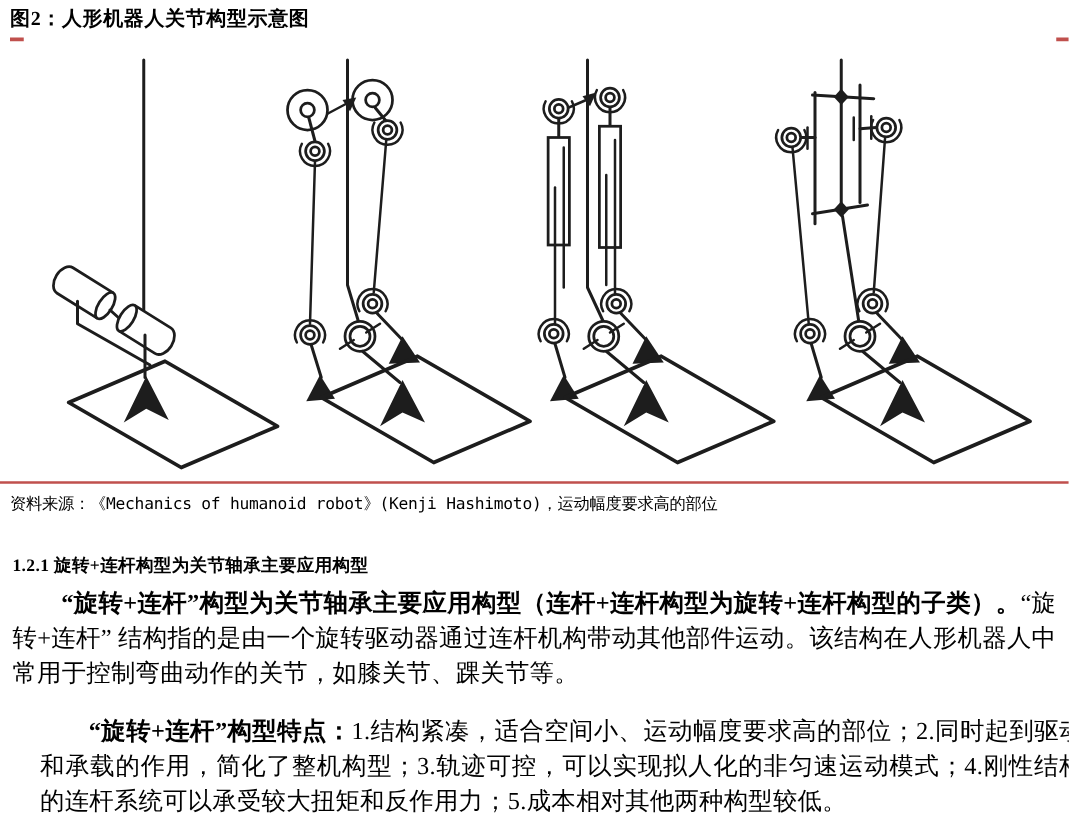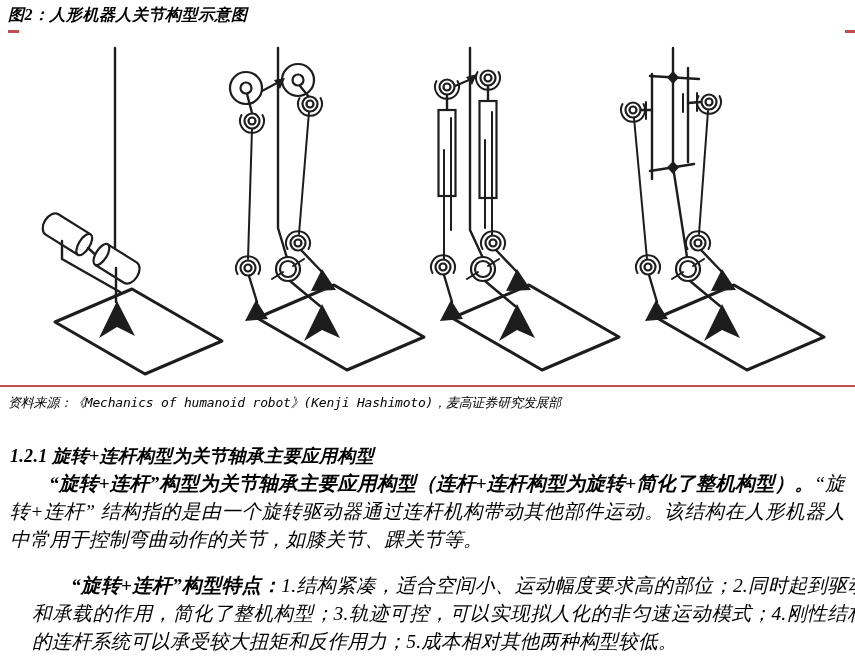--- a/index.html
+++ b/index.html
@@ -1,33 +1,33 @@
 <!DOCTYPE html>
 <html><head>
 <meta charset="utf-8">
 <style>
   html,body{margin:0;padding:0;}
   body{
     width:855px;height:657px;position:relative;background:#ffffff;
     font-family:"Liberation Serif", serif;color:#000;overflow:hidden;
   }
-  .abs{position:absolute;font-style:italic;}
+  .abs{position:absolute;}
   .fig-title{
     left:8px;top:5px;font-size:16px;font-weight:bold;letter-spacing:.5px;z-index:2;
   }
   .red-dash{height:2.5px;background:#c0504d;top:30px;z-index:2;}
   .red-dash.l{left:8px;width:11px;}
   .red-dash.r{right:0;width:10px;}
   .red-rule{left:0;top:385px;width:855px;height:2px;background:#c0504d;z-index:2;}
   .source-line{
     left:8px;top:394px;font-size:13px;z-index:2;
     font-family:"DejaVu Sans Mono", monospace;letter-spacing:-0.2px;
   }
   .sec-heading{
-    left:10px;top:444px;font-size:18px;font-weight:bold;z-index:2;letter-spacing:.3px;
+    left:10px;top:444px;font-size:14px;font-weight:bold;z-index:2;letter-spacing:.3px;
   }
   .body-para{
     left:10px;width:835px;font-size:19.5px;line-height:28px;text-align:justify;
     text-indent:2em;z-index:2;letter-spacing:.2px;
   }
   .p1{top:470px;}
   .p2{top:572px;margin-left:22px;}
   .body-para b{font-weight:bold;}
   svg.fig{position:absolute;left:0;top:0;z-index:1;pointer-events:none;}
   .ln{fill:none;stroke:#1d1d1d;stroke-width:2.4;stroke-linecap:round;stroke-linejoin:round;}
@@ -232,19 +232,19 @@
     <path class="ln" d="M690,281 L720,306"></path>
     <polygon class="fillb" points="656,300 668,319 645,321"></polygon>
     <polygon class="fillb" points="722,269 736,290 711,291"></polygon>
 
     <path class="ln thick" d="M657,318 L734,285 L824,337 L747,370 Z"></path>
     <path class="fillb" d="M722,304 L740,338 L722,330 L704,341 Z"></path>
   </g>
 </svg>
 
 <div class="abs red-rule"></div>
-<div class="abs source-line">资料来源：《Mechanics of humanoid robot》(Kenji Hashimoto)，麦高证券研究发展部</div>
+<div class="abs source-line">资料来源：《Mechanics of humanoid robot》(Kenji Hashimoto)，运动幅度要求高的部位</div>
 
 <div class="abs sec-heading">1.2.1 旋转+连杆构型为关节轴承主要应用构型</div>
 
-<div class="abs body-para p1"><b>“旋转+连杆”构型为关节轴承主要应用构型（连杆+连杆构型为旋转+简化了整机构型）。</b><span>“旋转+连杆” 结构指的是由一个旋转驱动器通过连杆机构带动其他部件运动。该结构在人形机器人中常用于控制弯曲动作的关节，如膝关节、踝关节等。</span></div>
+<div class="abs body-para p1"><b>“旋转+连杆”构型为关节轴承主要应用构型（连杆+连杆构型为旋转+连杆构型的子类）。</b><span>“旋转+连杆” 结构指的是由一个旋转驱动器通过连杆机构带动其他部件运动。该结构在人形机器人中常用于控制弯曲动作的关节，如膝关节、踝关节等。</span></div>
 
 <div class="abs body-para p2"><b>“旋转+连杆”构型特点：</b><span>1.结构紧凑，适合空间小、运动幅度要求高的部位；2.同时起到驱动和承载的作用，简化了整机构型；3.轨迹可控，可以实现拟人化的非匀速运动模式；4.刚性结构的连杆系统可以承受较大扭矩和反作用力；5.成本相对其他两种构型较低。</span></div>
 
 </body></html>

